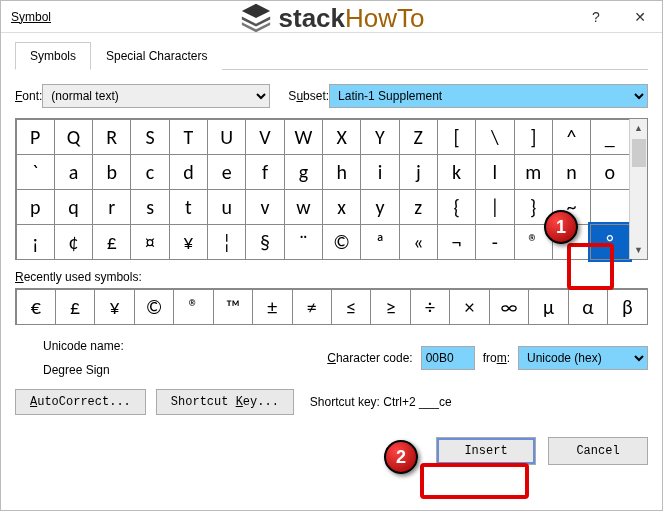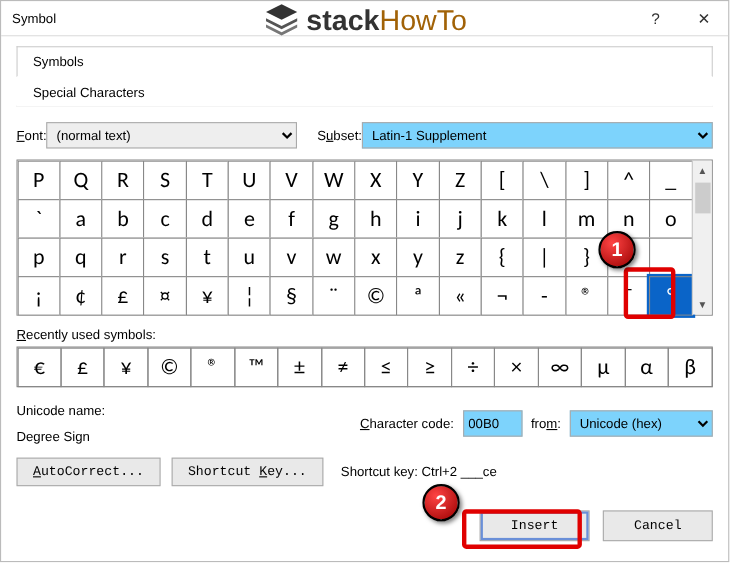--- a/index.html
+++ b/index.html
@@ -21,21 +21,21 @@
     background: #fff;
   }
   .titlebar {
     height: 32px;
     display: flex;
     align-items: center;
     padding: 0 0 0 10px;
     border-bottom: 1px solid #ddd;
     position: relative;
   }
-  .titlebar .title { flex: 0 0 auto; }
+  .titlebar .title { flex: 0 0 auto; text-decoration: underline; }
   .titlebar .spacer { flex: 1; }
   .titlebar .btn {
     width: 44px; height: 30px;
     display: flex; align-items: center; justify-content: center;
     font-size: 14px; color: #333;
   }
   .logo {
     position: absolute;
     left: 50%; transform: translateX(-50%);
     top: 0px;
@@ -47,21 +47,20 @@
   .logo svg { margin-right: 6px; }
   .logo .bold { font-weight: 600; text-align: center; }
   .logo .light { font-weight: 400; color: #a16207; }
   .content {
     padding: 8px 14px 14px 14px;
   }
   .tabs {
     display: flex;
     border-bottom: 1px solid #ccc;
     margin-bottom: 14px;
-    flex-direction: column;
   }
   .tab {
     padding: 6px 14px;
     border: 1px solid transparent;
     border-bottom: none;
     position: relative;
     top: 1px;
     background: #fff;
     cursor: pointer;
   }
@@ -133,20 +132,21 @@
     height: 36px;
     display:flex;align-items:center;justify-content:center;
     font-size: 20px;
     font-family: "Calibri","Segoe UI",sans-serif;
     margin: -0.5px;
     cursor:pointer;
   }
   .info-row {
     display:flex; align-items:center; gap: 8px;
     margin-top: 14px;
+    margin-left: 28px;
   }
   .info-left { flex: 0 0 200px; }
   .charcode { width: 54px; }
   .from-select { width: 130px; }
   .btn-row { display:flex; align-items:center; gap: 10px; margin-top: 12px; }
   .pushbtn {
     border: 1px solid #aaa;
     background: #e9e9e9;
     padding: 5px 14px;
     cursor: pointer;

